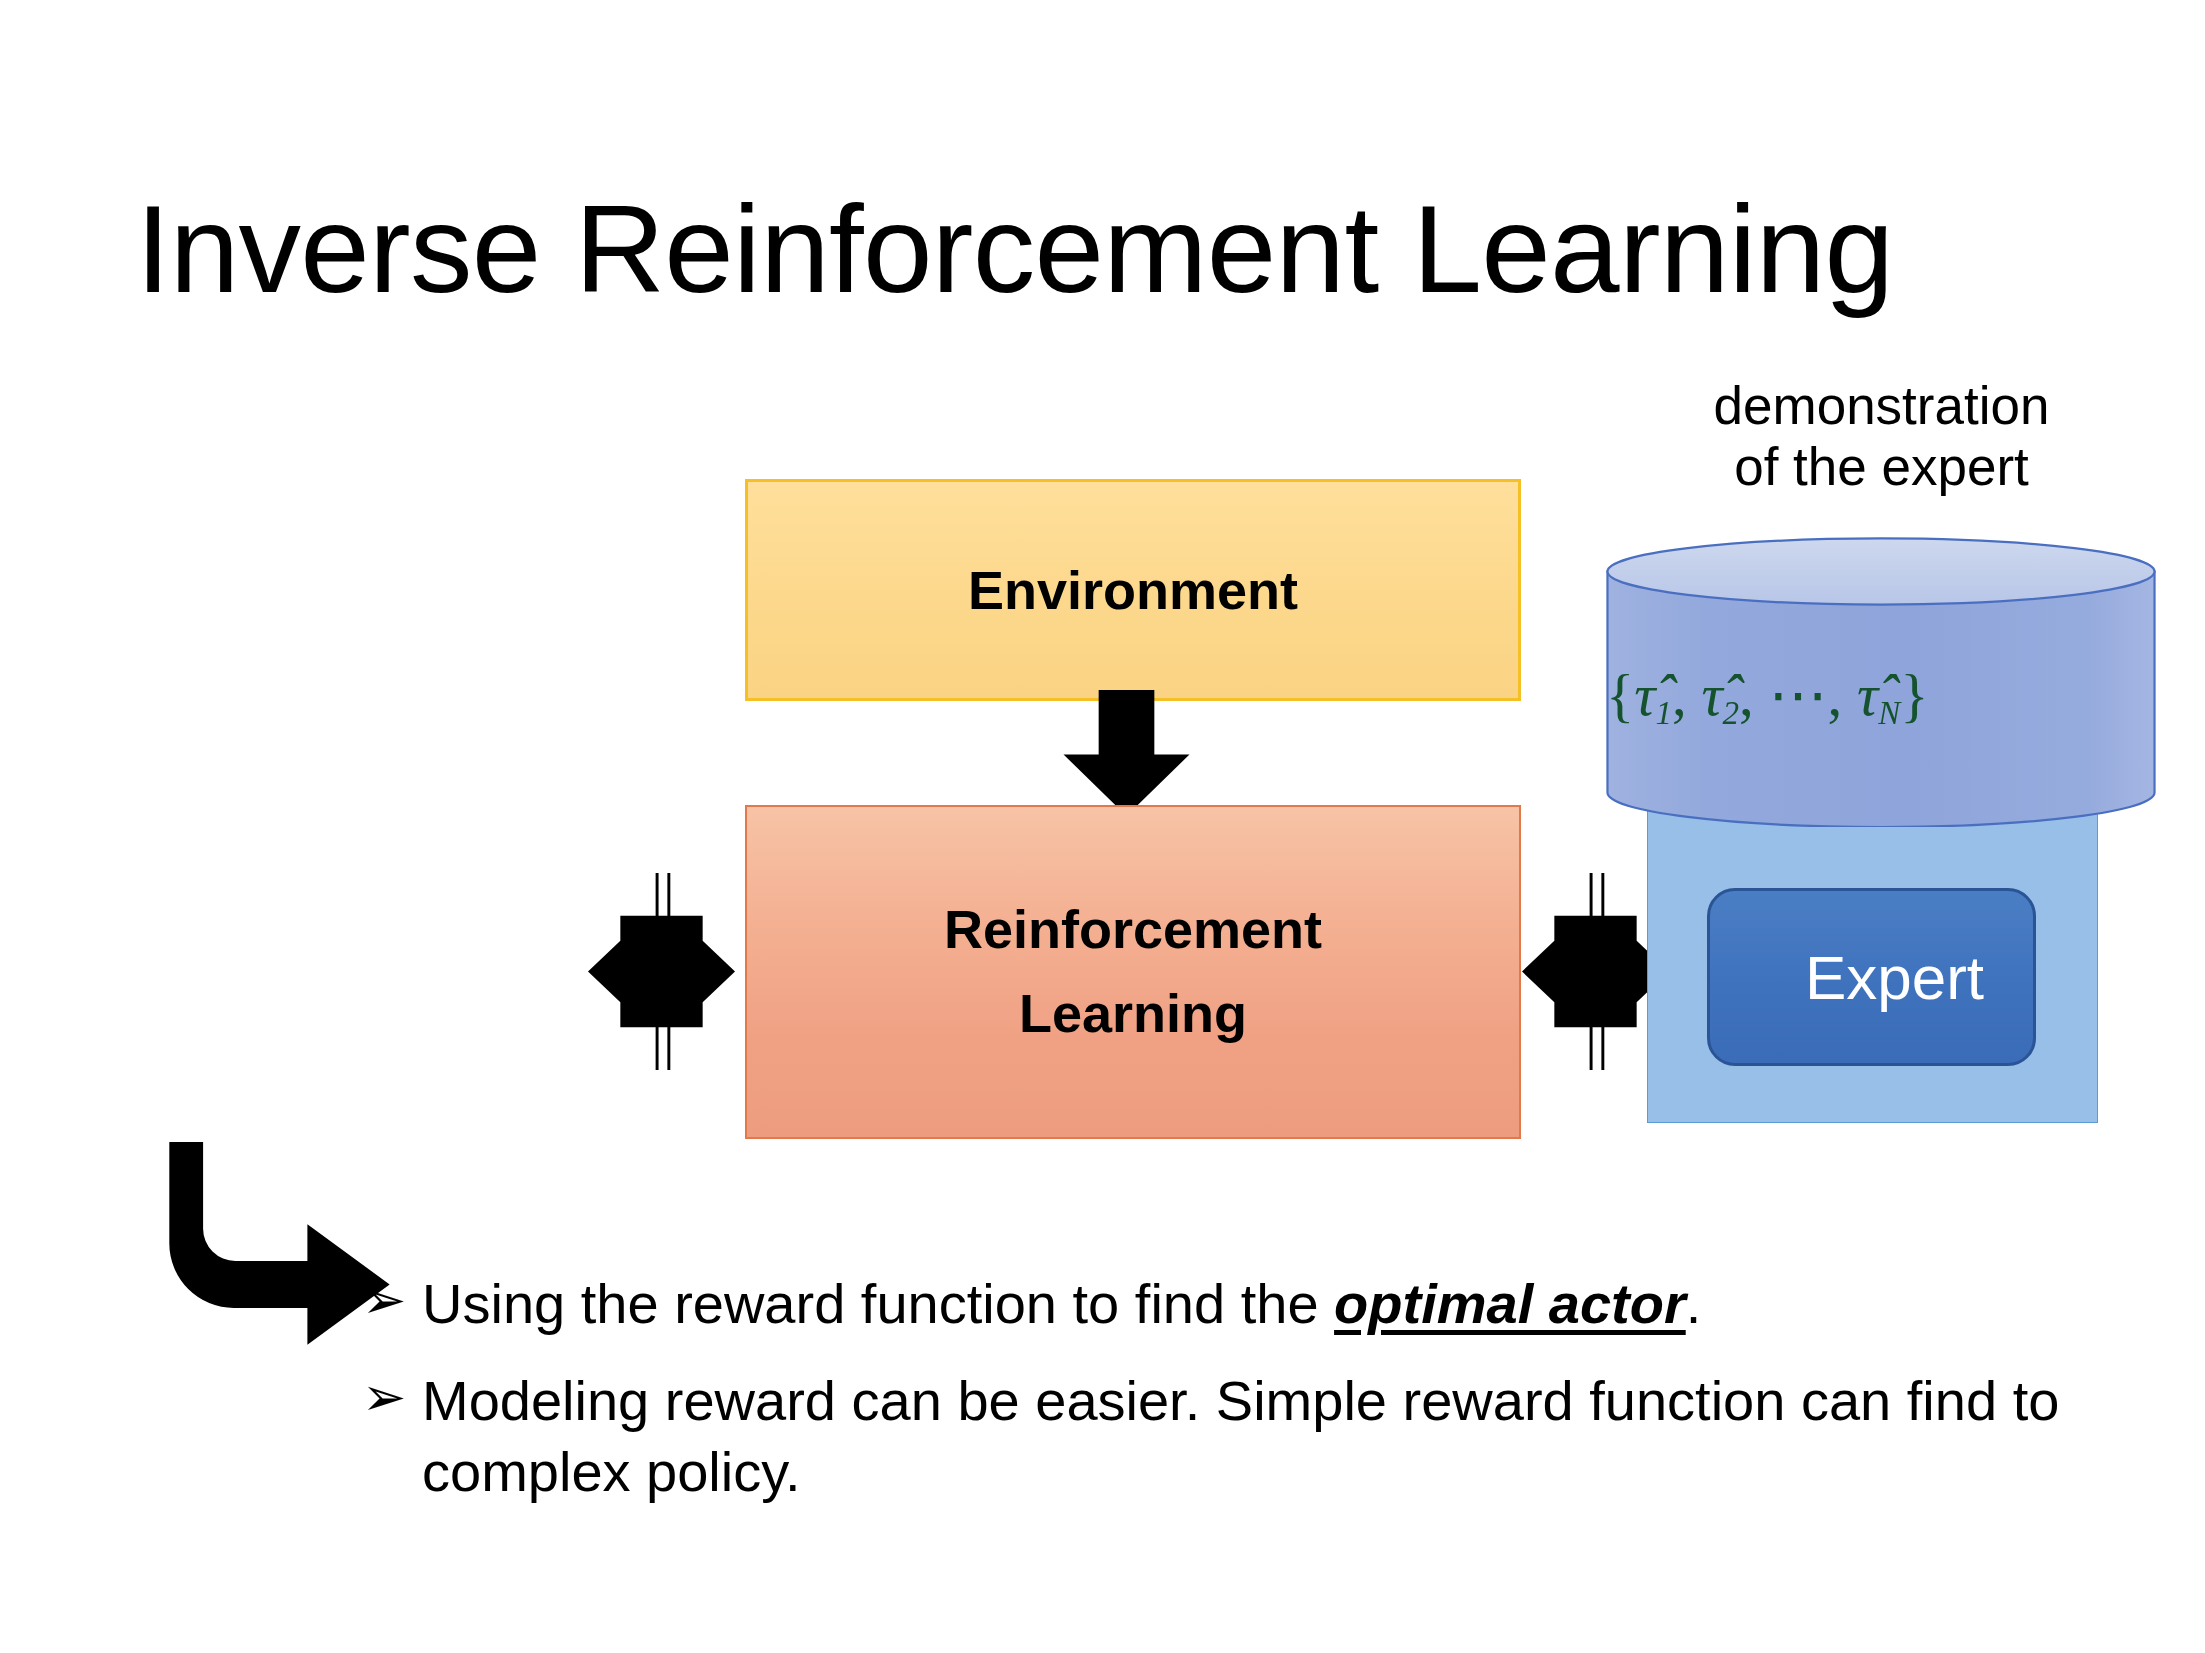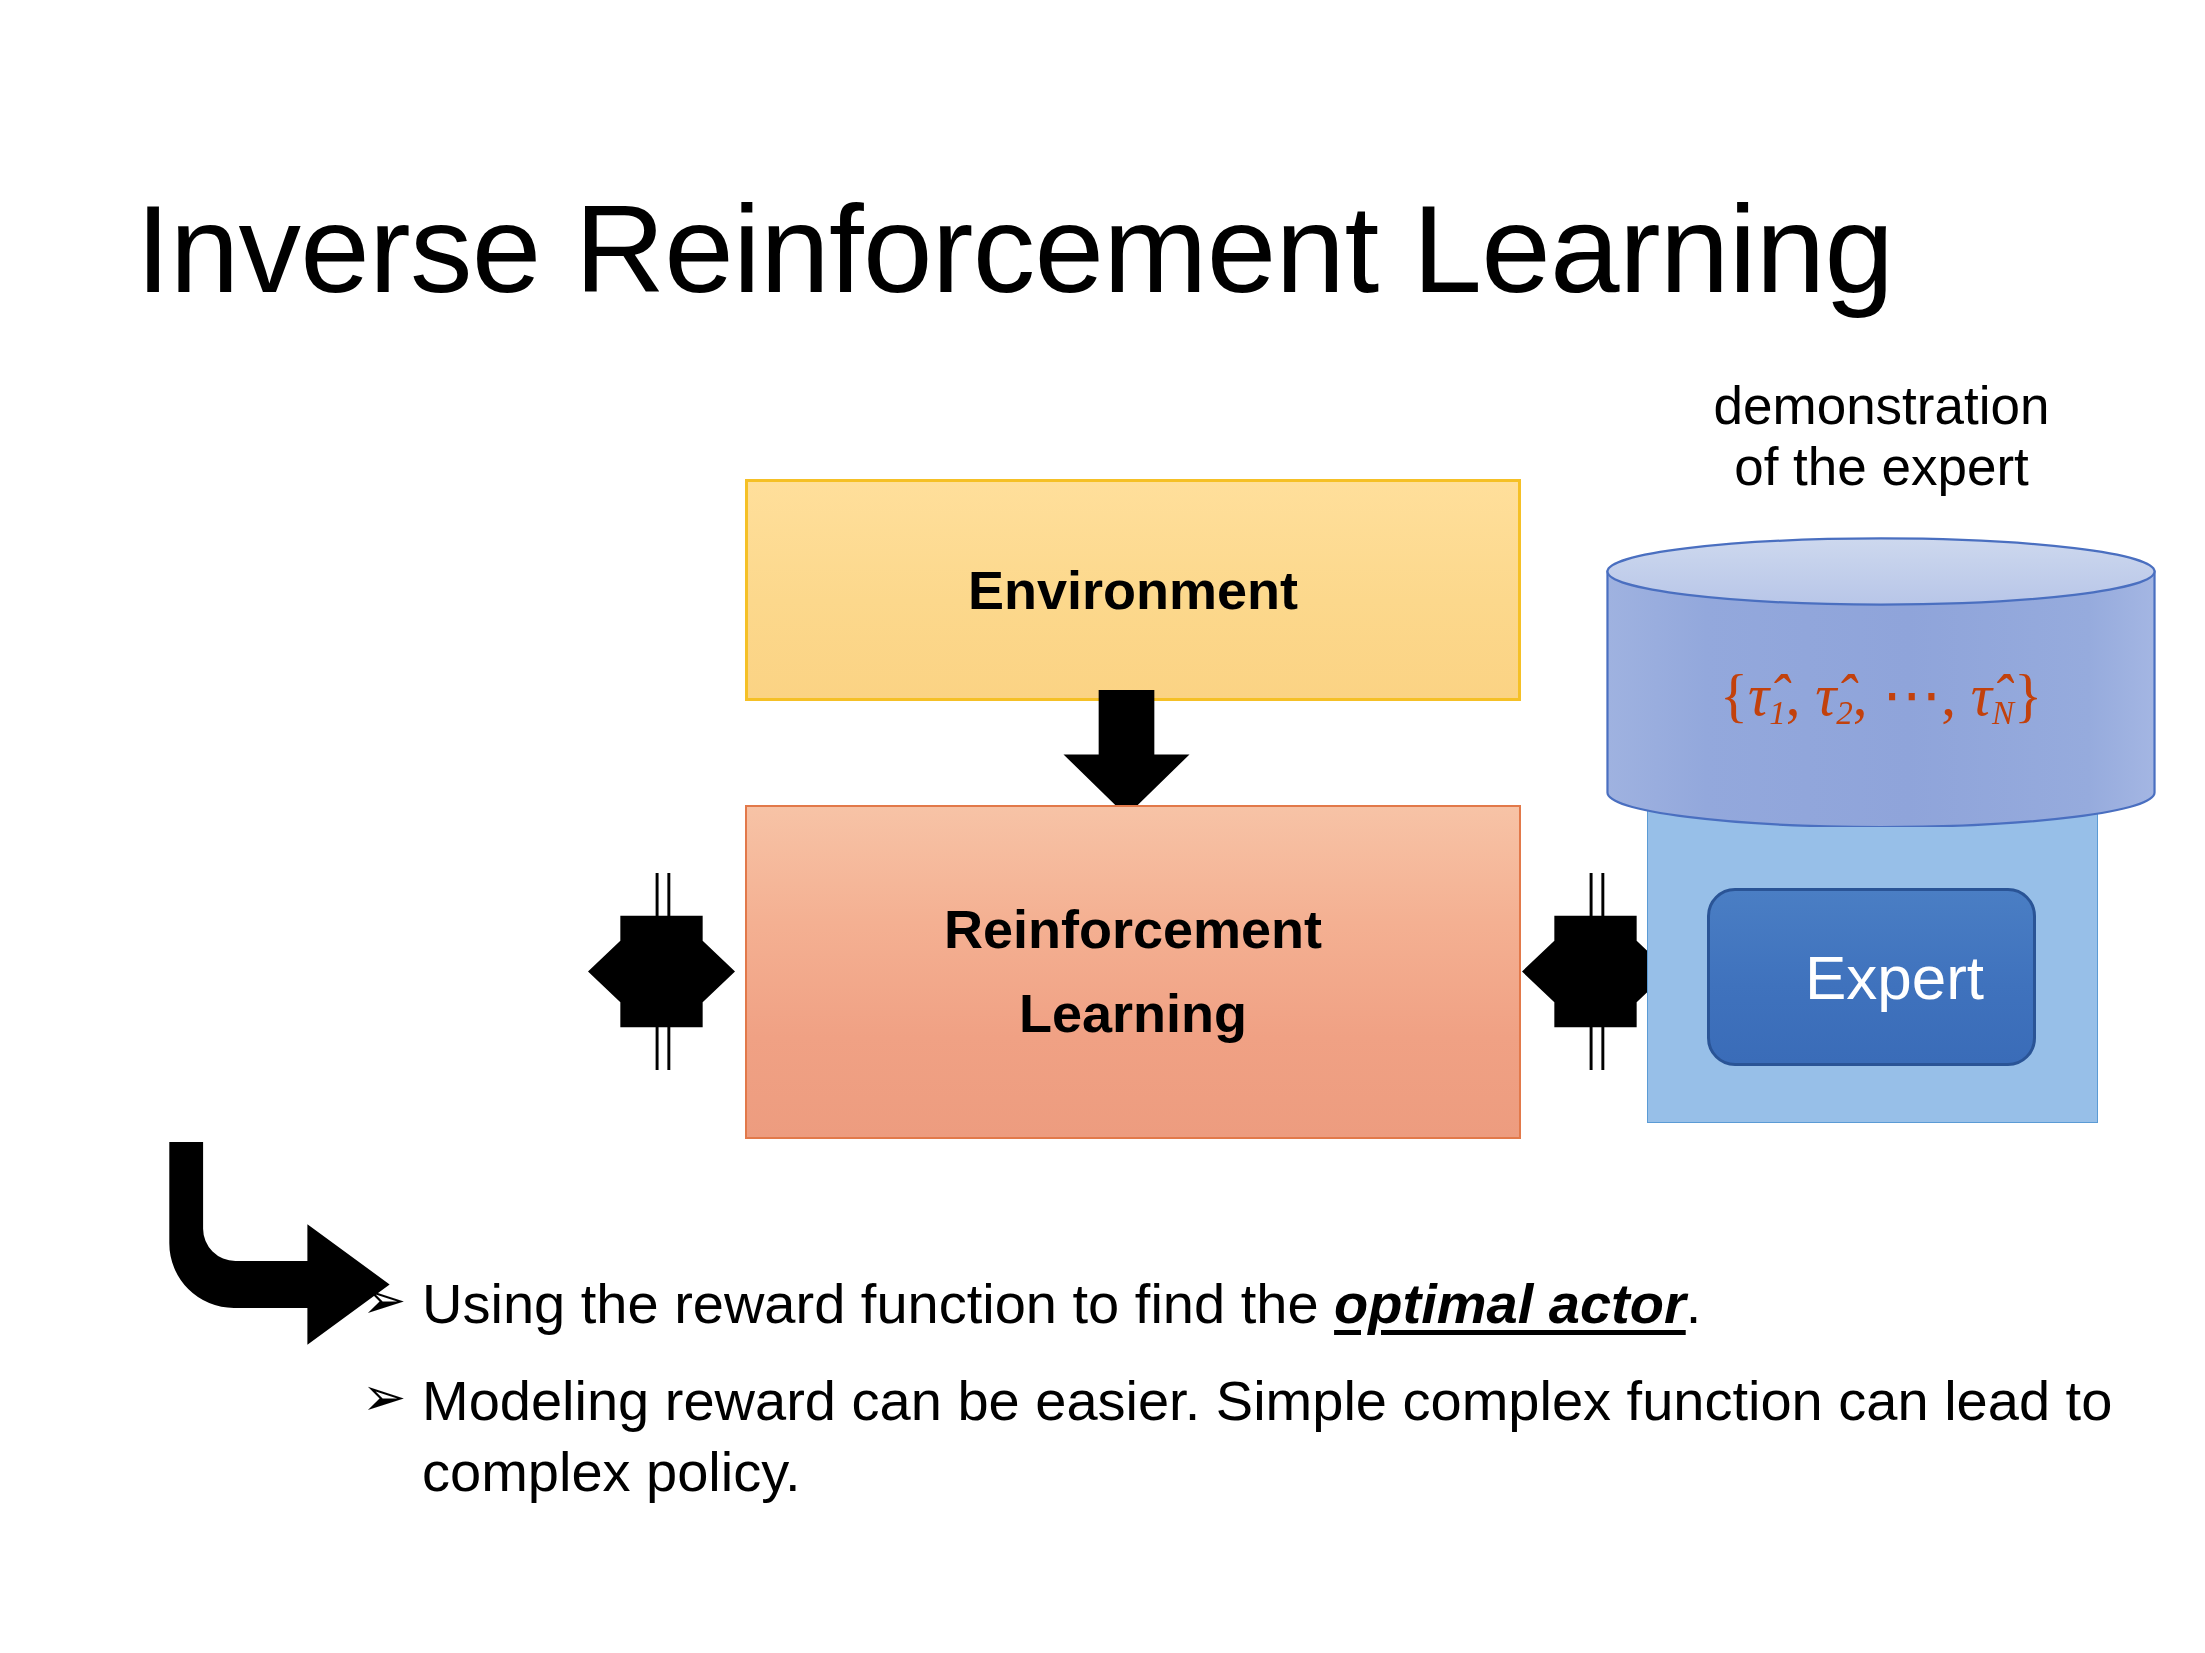--- a/index.html
+++ b/index.html
@@ -131,24 +131,23 @@
     position: absolute;
     inset: 0;
     width: 100%;
     height: 100%;
   }
   #trajectory-label {
     position: absolute;
     left: 0;
     top: 123px;
     width: 100%;
-    text-align: center;
     font-family: "Liberation Serif", serif;
     font-size: 59px;
-    color: #c2410c;
+    color: #14532d;
     white-space: nowrap;
   }
   #trajectory-label .mi {
     font-style: italic;
   }
   #trajectory-label sub {
     font-size: 0.56em;
     font-style: italic;
     vertical-align: -0.28em;
   }
@@ -280,19 +279,19 @@
 
   <div id="bullets">
 
     <div class="bullet-row">
       <div class="bullet-marker">➢</div>
       <div class="bullet-text"><span>Using the reward function to find the </span><span class="emph">optimal actor</span><span>.</span></div>
     </div>
 
     <div class="bullet-row">
       <div class="bullet-marker">➢</div>
-      <div class="bullet-text"><span>Modeling reward can be easier. Simple complex function can lead to complex policy.</span></div>
+      <div class="bullet-text"><span>Modeling reward can be easier. Simple reward function can find to complex policy.</span></div>
     </div>
 
   </div>
 
 </div>
 
 
 </body></html>

